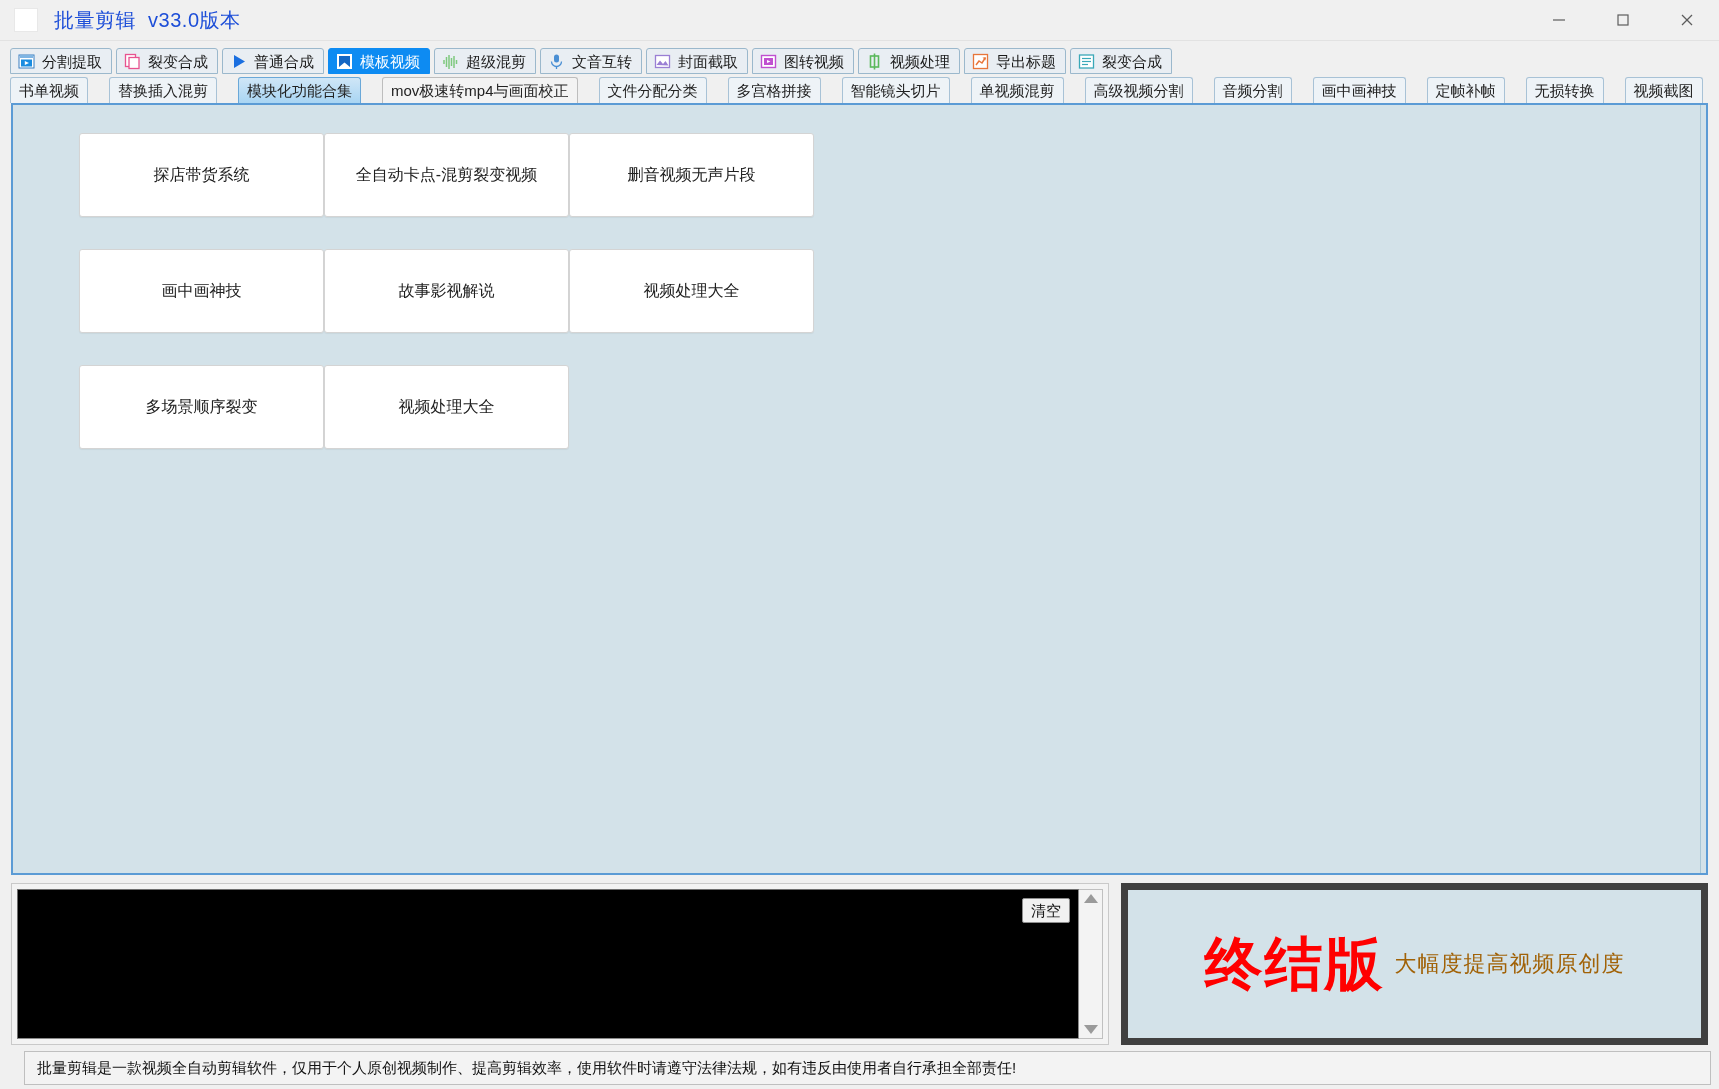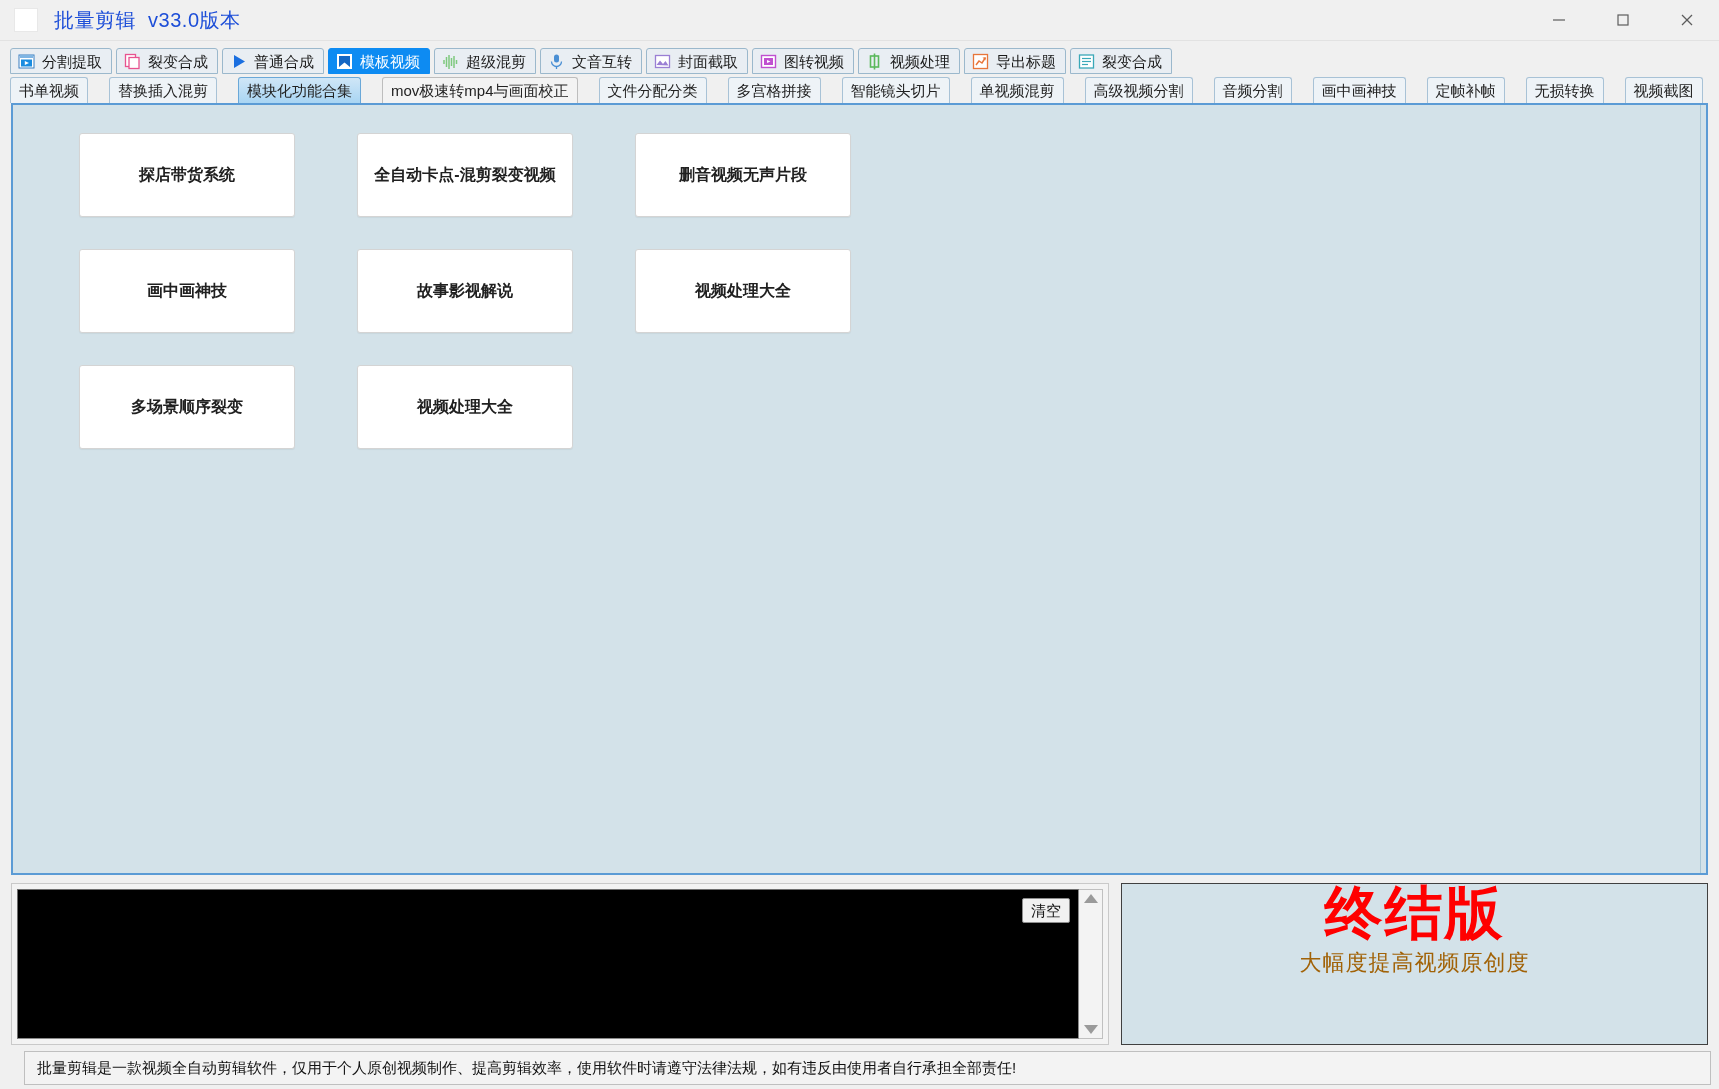--- a/index.html
+++ b/index.html
@@ -136,33 +136,31 @@
   }
   .grid {
     padding: 28px 0 0 66px;
     display: flex;
     flex-wrap: wrap;
     width: 1000px;
     row-gap: 32px;
     column-gap: 0;
   }
   .fn-btn {
-    width: 216px;
+    width: 245px;
     height: 84px;
-    margin-right: 62px;
     background: #ffffff;
     border: 1px solid #d4d4d4;
     border-radius: 3px;
     display: flex;
     align-items: center;
     justify-content: center;
     font-size: 16px;
     color: #202020;
     box-shadow: 0 1px 1px rgba(0,0,0,0.05);
-    font-weight: bold;
   }
   .content-scroll {
     position: absolute;
     top: 0; right: 0;
     width: 6px; height: 100%;
     background: #d3e2e9;
     border-left: 1px solid #a8c6d6;
   }
 
   
@@ -214,25 +212,26 @@
   .sb-arrow {
     width: 0; height: 0;
     border-left: 7px solid transparent;
     border-right: 7px solid transparent;
   }
   .sb-up { border-bottom: 9px solid #9a9a9a; }
   .sb-down { border-top: 9px solid #9a9a9a; }
 
   .promo-panel {
     flex: 1 1 auto;
-    border: 1px solid #404040;
+    border: 7px solid #404040;
     background: #d3e2e9;
     display: flex;
-    flex-direction: column;
-    align-items: center;
+    flex-direction: row;
+    align-items: center;
+    justify-content: center;
     gap: 10px;
   }
   .promo-main {
     font-size: 58px;
     color: #ff0000;
     font-weight: bold;
     line-height: 1;
     letter-spacing: 2px;
   }
   .promo-sub {

